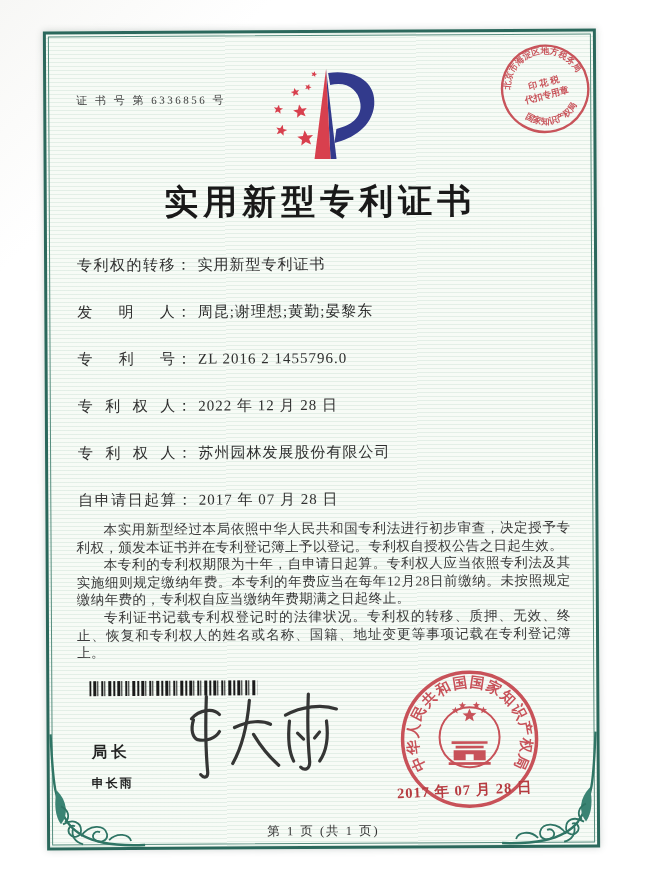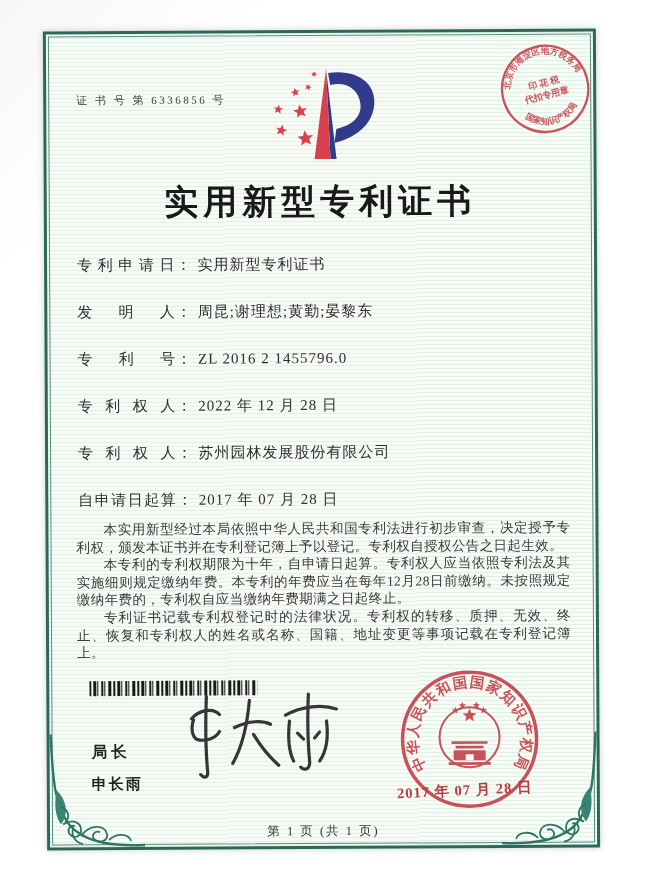--- a/index.html
+++ b/index.html
@@ -57,21 +57,21 @@
       #1a1a1a 8px 9px,rgba(0,0,0,0) 9px 12px,
       #1a1a1a 12px 14px,rgba(0,0,0,0) 14px 15px,
       #1a1a1a 15px 16px,rgba(0,0,0,0) 16px 19px,
       #1a1a1a 19px 22px,rgba(0,0,0,0) 22px 24px);
     background-size:24px 100%;background-repeat:repeat-x;
   }
   
   .sig-title{position:absolute;left:42px;top:708px;font-family:Liberation Serif, serif;
     font-size:15.5px;font-weight:600;letter-spacing:4px;color:#222;z-index:2;}
   .sig-name{position:absolute;left:42px;top:741px;font-family:"Liberation Sans","DejaVu Sans",sans-serif;
-    font-size:15px;font-weight:600;letter-spacing:2px;color:#222;z-index:2;}
+    font-size:12px;font-weight:600;letter-spacing:2px;color:#222;z-index:2;}
   .sig-hand{position:absolute;left:112px;top:655px;width:185px;height:95px;z-index:2;}
   
   .seal{position:absolute;left:345px;top:632px;width:150px;height:150px;opacity:0.93;z-index:2;}
   .seal-date{
     position:absolute;left:347px;top:748px;width:170px;z-index:3;
     font-size:14.5px;font-weight:600;color:#b63b40;letter-spacing:1px;
     transform:rotate(-2.5deg);
   }
   
   .footer{position:absolute;left:0;right:0;top:790px;text-align:center;
@@ -123,21 +123,21 @@
         </text>
         <text x="60" y="56" text-anchor="middle" font-size="11.5" fill="#c5464e" font-weight="600">印 花 税</text>
         <text x="60" y="72" text-anchor="middle" font-size="11.5" fill="#c5464e" font-weight="600">代扣专用章</text>
       </svg>
     </div>
 
     <div class="title">实用新型专利证书</div>
 
     <div class="fields">
       <div class="frow">
-        <span class="flabel">专利申请日</span><span class="fcolon">：</span><span class="fvalue">实用新型专利证书</span>
+        <span class="flabel">专利权的转移</span><span class="fcolon">：</span><span class="fvalue">实用新型专利证书</span>
       </div>
       <div class="frow">
         <span class="flabel">发明人</span><span class="fcolon">：</span><span class="fvalue">周昆;谢理想;黄勤;晏黎东</span>
       </div>
       <div class="frow">
         <span class="flabel">专利号</span><span class="fcolon">：</span><span class="fvalue">ZL 2016 2 1455796.0</span>
       </div>
       <div class="frow">
         <span class="flabel">专利权人</span><span class="fcolon">：</span><span class="fvalue">2022 年 12 月 28 日</span>
       </div>

